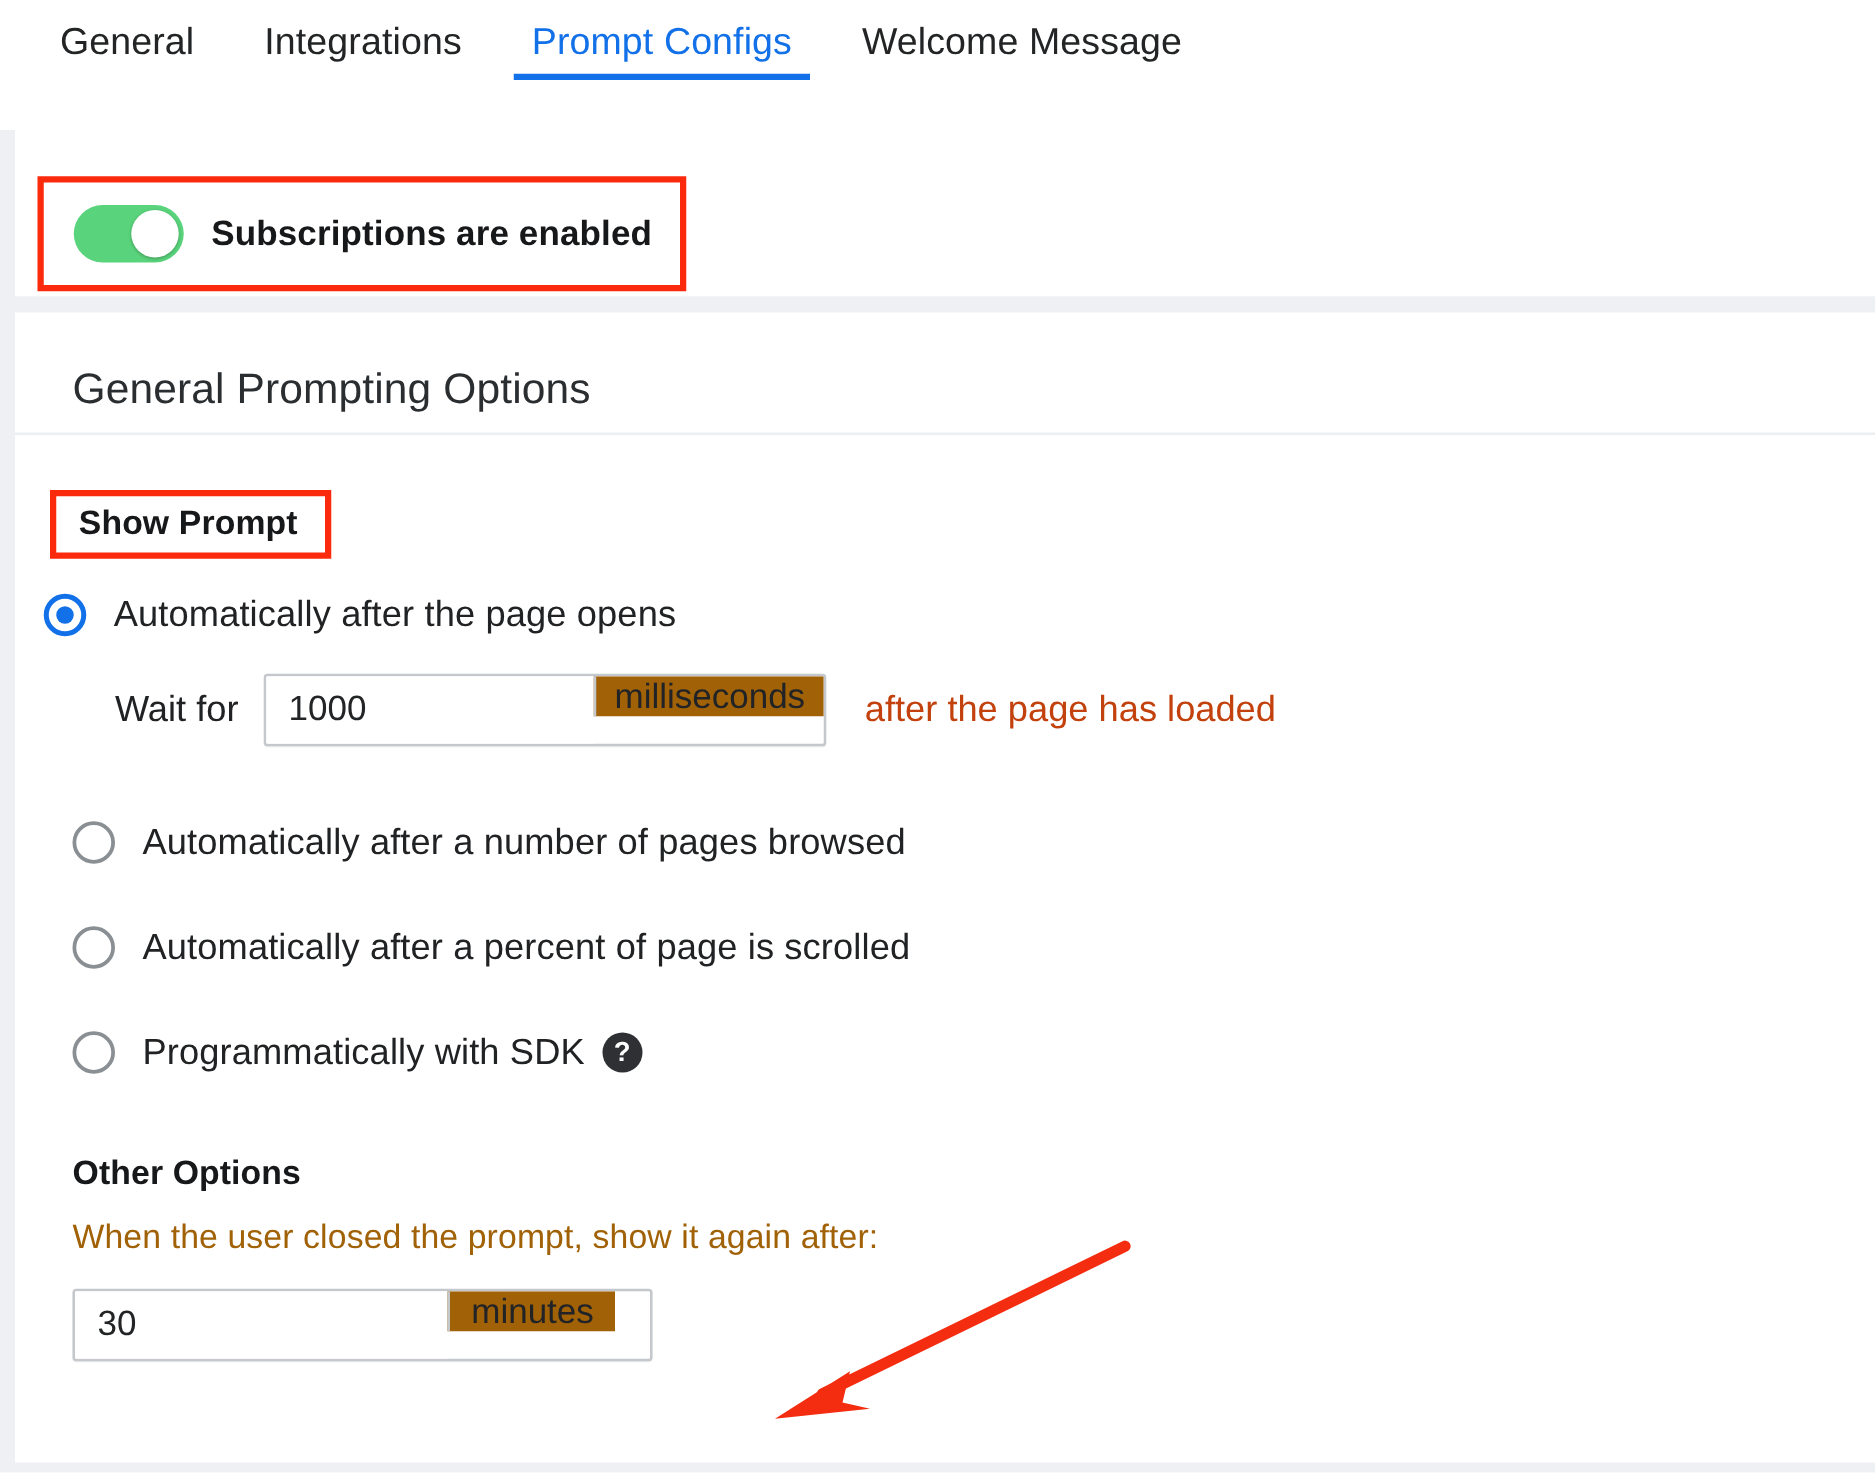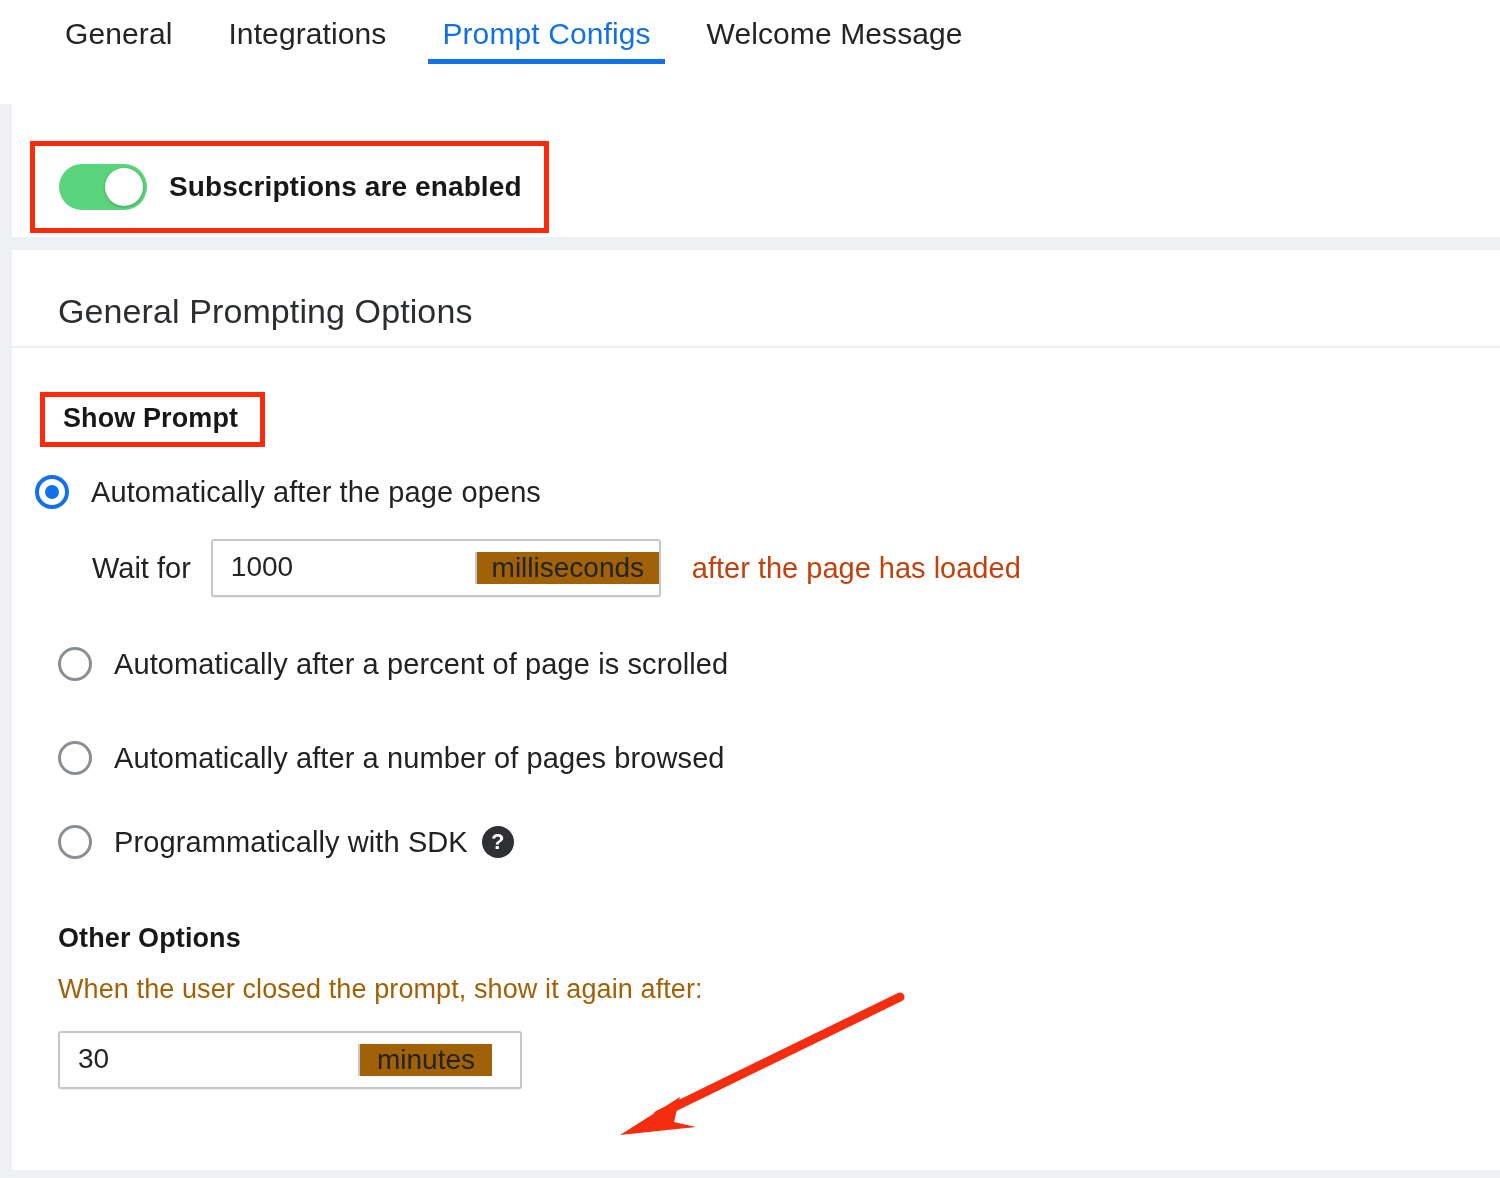--- a/index.html
+++ b/index.html
@@ -23,21 +23,21 @@
 
   
   .tabbar {
     position: absolute;
     left: 0; top: 0;
     width: 1500px;
     height: 104px;
     background: #ffffff;
     display: flex;
     align-items: flex-start;
-    padding-left: 61px;
+    padding-left: 44px;
   }
   .tab {
     position: relative;
     height: 104px;
     display: flex;
     align-items: center;
     padding: 0 28px;
     font-size: 30px;
     color: #222425;
     letter-spacing: 0.1px;
@@ -214,21 +214,21 @@
     color: #202224;
     margin-right: 20px;
   }
   .wait-suffix {
     font-size: 29px;
     color: #c2410c;
     margin-left: 31px;
   }
   .input-group {
     display: flex;
-    align-items: center;
+    align-items: flex-start;
     border: 2px solid #c4c7cb;
     border-radius: 3px;
     background: #ffffff;
     box-shadow: 0 1px 0 rgba(0,0,0,0.06);
     overflow: hidden;
   }
   .input-group .field {
     border: 0;
     outline: none;
     font-family: "Liberation Sans", sans-serif;
@@ -337,29 +337,29 @@
         <div class="wait-row">
           <span class="wait-prefix">Wait for</span>
           <span class="input-group">
             <input class="field" type="text" value="1000" style="">
             <span class="addon">milliseconds</span>
           </span>
           <span class="wait-suffix">after the page has loaded</span>
         </div>
 
         
+        <div class="radio-row r2">
+          <span class="radio"></span>
+          <span class="radio-label">Automatically after a number of pages browsed</span>
+        </div>
+
+        
         <div class="radio-row r3">
           <span class="radio"></span>
           <span class="radio-label">Automatically after a percent of page is scrolled</span>
-        </div>
-
-        
-        <div class="radio-row r2">
-          <span class="radio"></span>
-          <span class="radio-label">Automatically after a number of pages browsed</span>
         </div>
 
         
         <div class="radio-row r4">
           <span class="radio"></span>
           <span class="radio-label">
             <span>Programmatically with SDK</span>
             <span class="help-icon">?</span>
           </span>
         </div>

